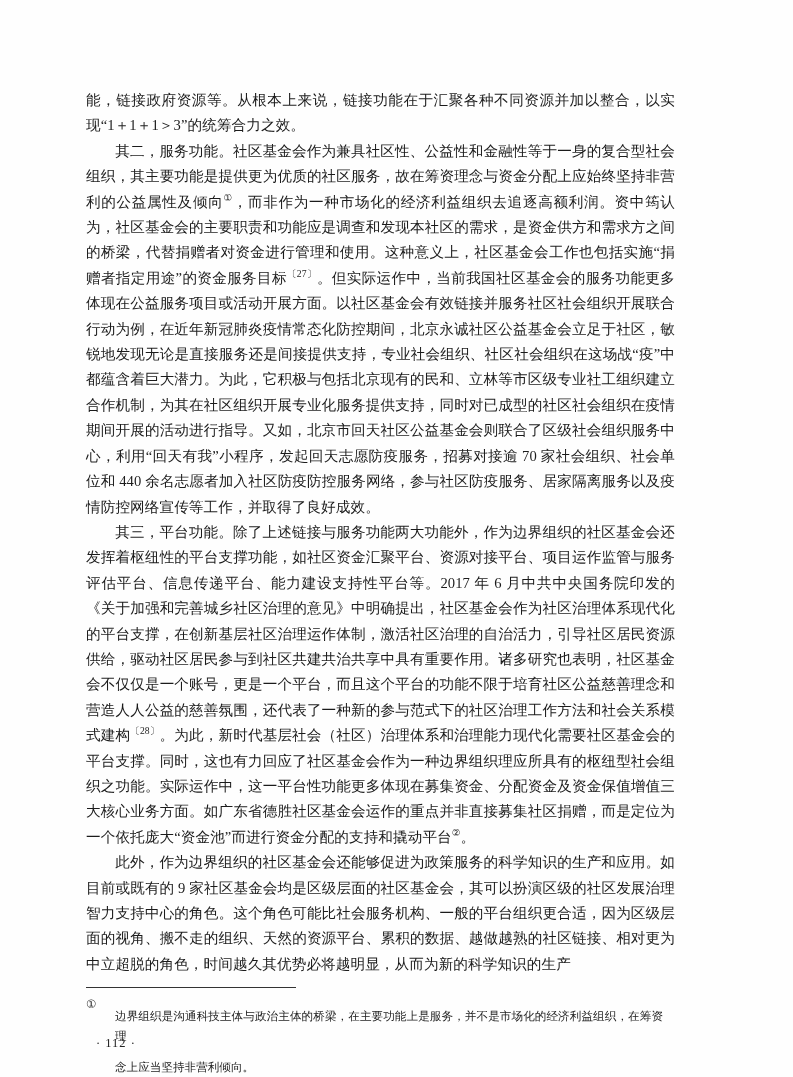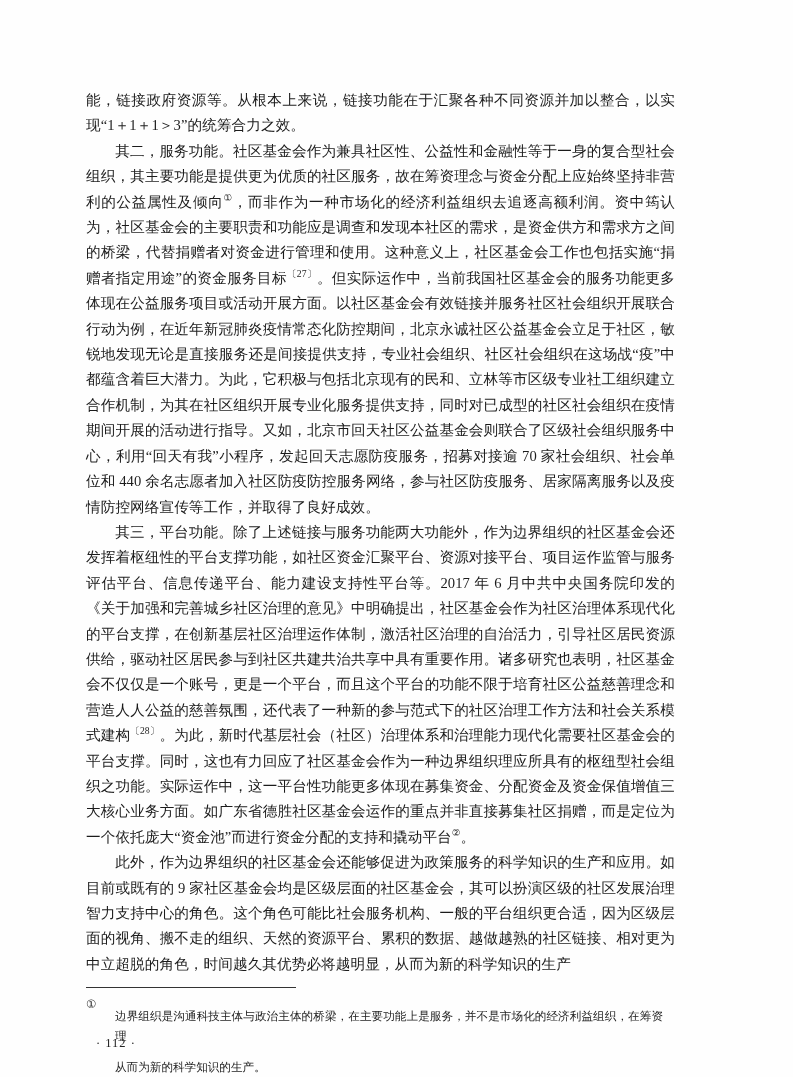--- a/index.html
+++ b/index.html
@@ -92,21 +92,21 @@
     <p class="indent">此外，作为边界组织的社区基金会还能够促进为政策服务的科学知识的生产和应用。如目前或既有的 9 家社区基金会均是区级层面的社区基金会，其可以扮演区级的社区发展治理智力支持中心的角色。这个角色可能比社会服务机构、一般的平台组织更合适，因为区级层面的视角、搬不走的组织、天然的资源平台、累积的数据、越做越熟的社区链接、相对更为中立超脱的角色，时间越久其优势必将越明显，从而为新的科学知识的生产</p>
   </div>
 
   <div class="footnote-rule"></div>
 
   <div class="footnotes">
     <div class="footnote">
       <div class="fn-marker">①</div>
       <div class="fn-body">
         <p>边界组织是沟通科技主体与政治主体的桥梁，在主要功能上是服务，并不是市场化的经济利益组织，在筹资理</p>
-        <p>从而为新的科学知识的生产。</p>
+        <p>念上应当坚持非营利倾向。</p>
       </div>
     </div>
     <div class="footnote">
       <div class="fn-marker">②</div>
       <div class="fn-body">
         <p>广东省德胜社区基金会开创的“慈善信托＋社区基金会”的资金模式确保其资源稳定和永续发展。与众多依靠</p>
         <p>政府投入和社区募捐的社区基金会规模小、朝不保夕的资源状况相比，何享健家族的传承和远见塑造了一个可</p>
         <p>可以依照信托的目的和基金会的宗旨进行长远、系统的谋划。蓝煜昕．立体式嵌入：社区基金会助力地方社会</p>
 
       </div>

